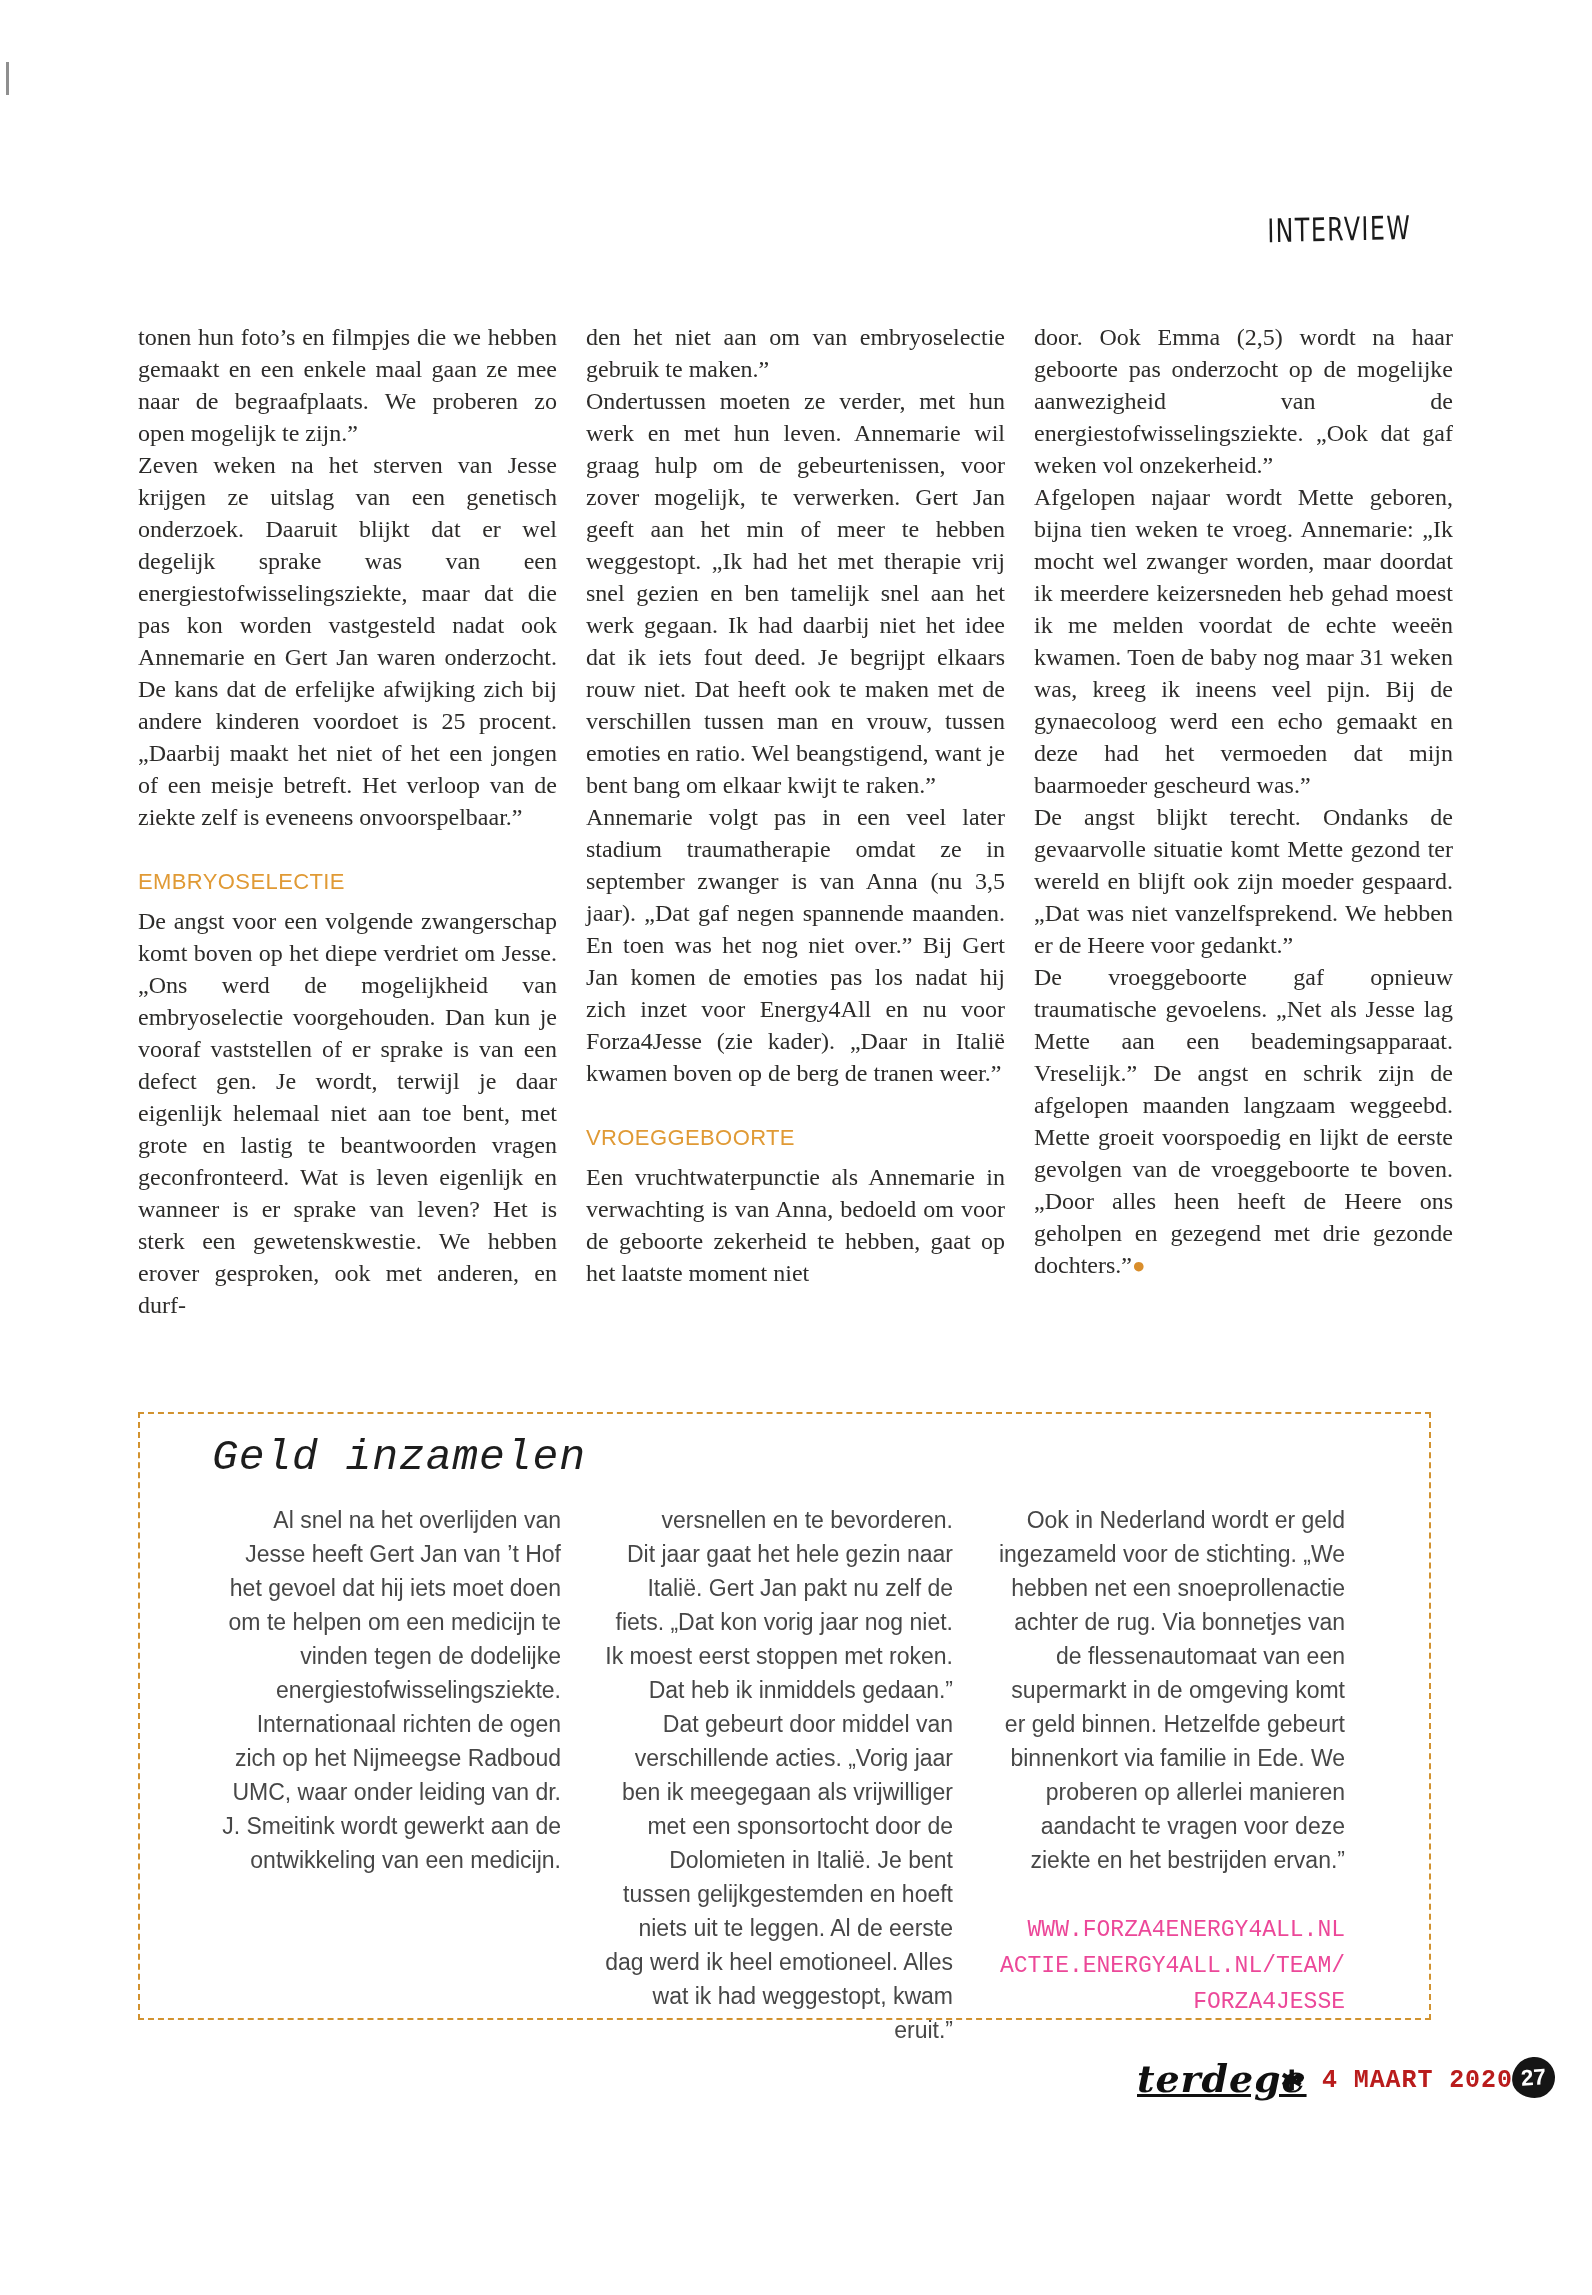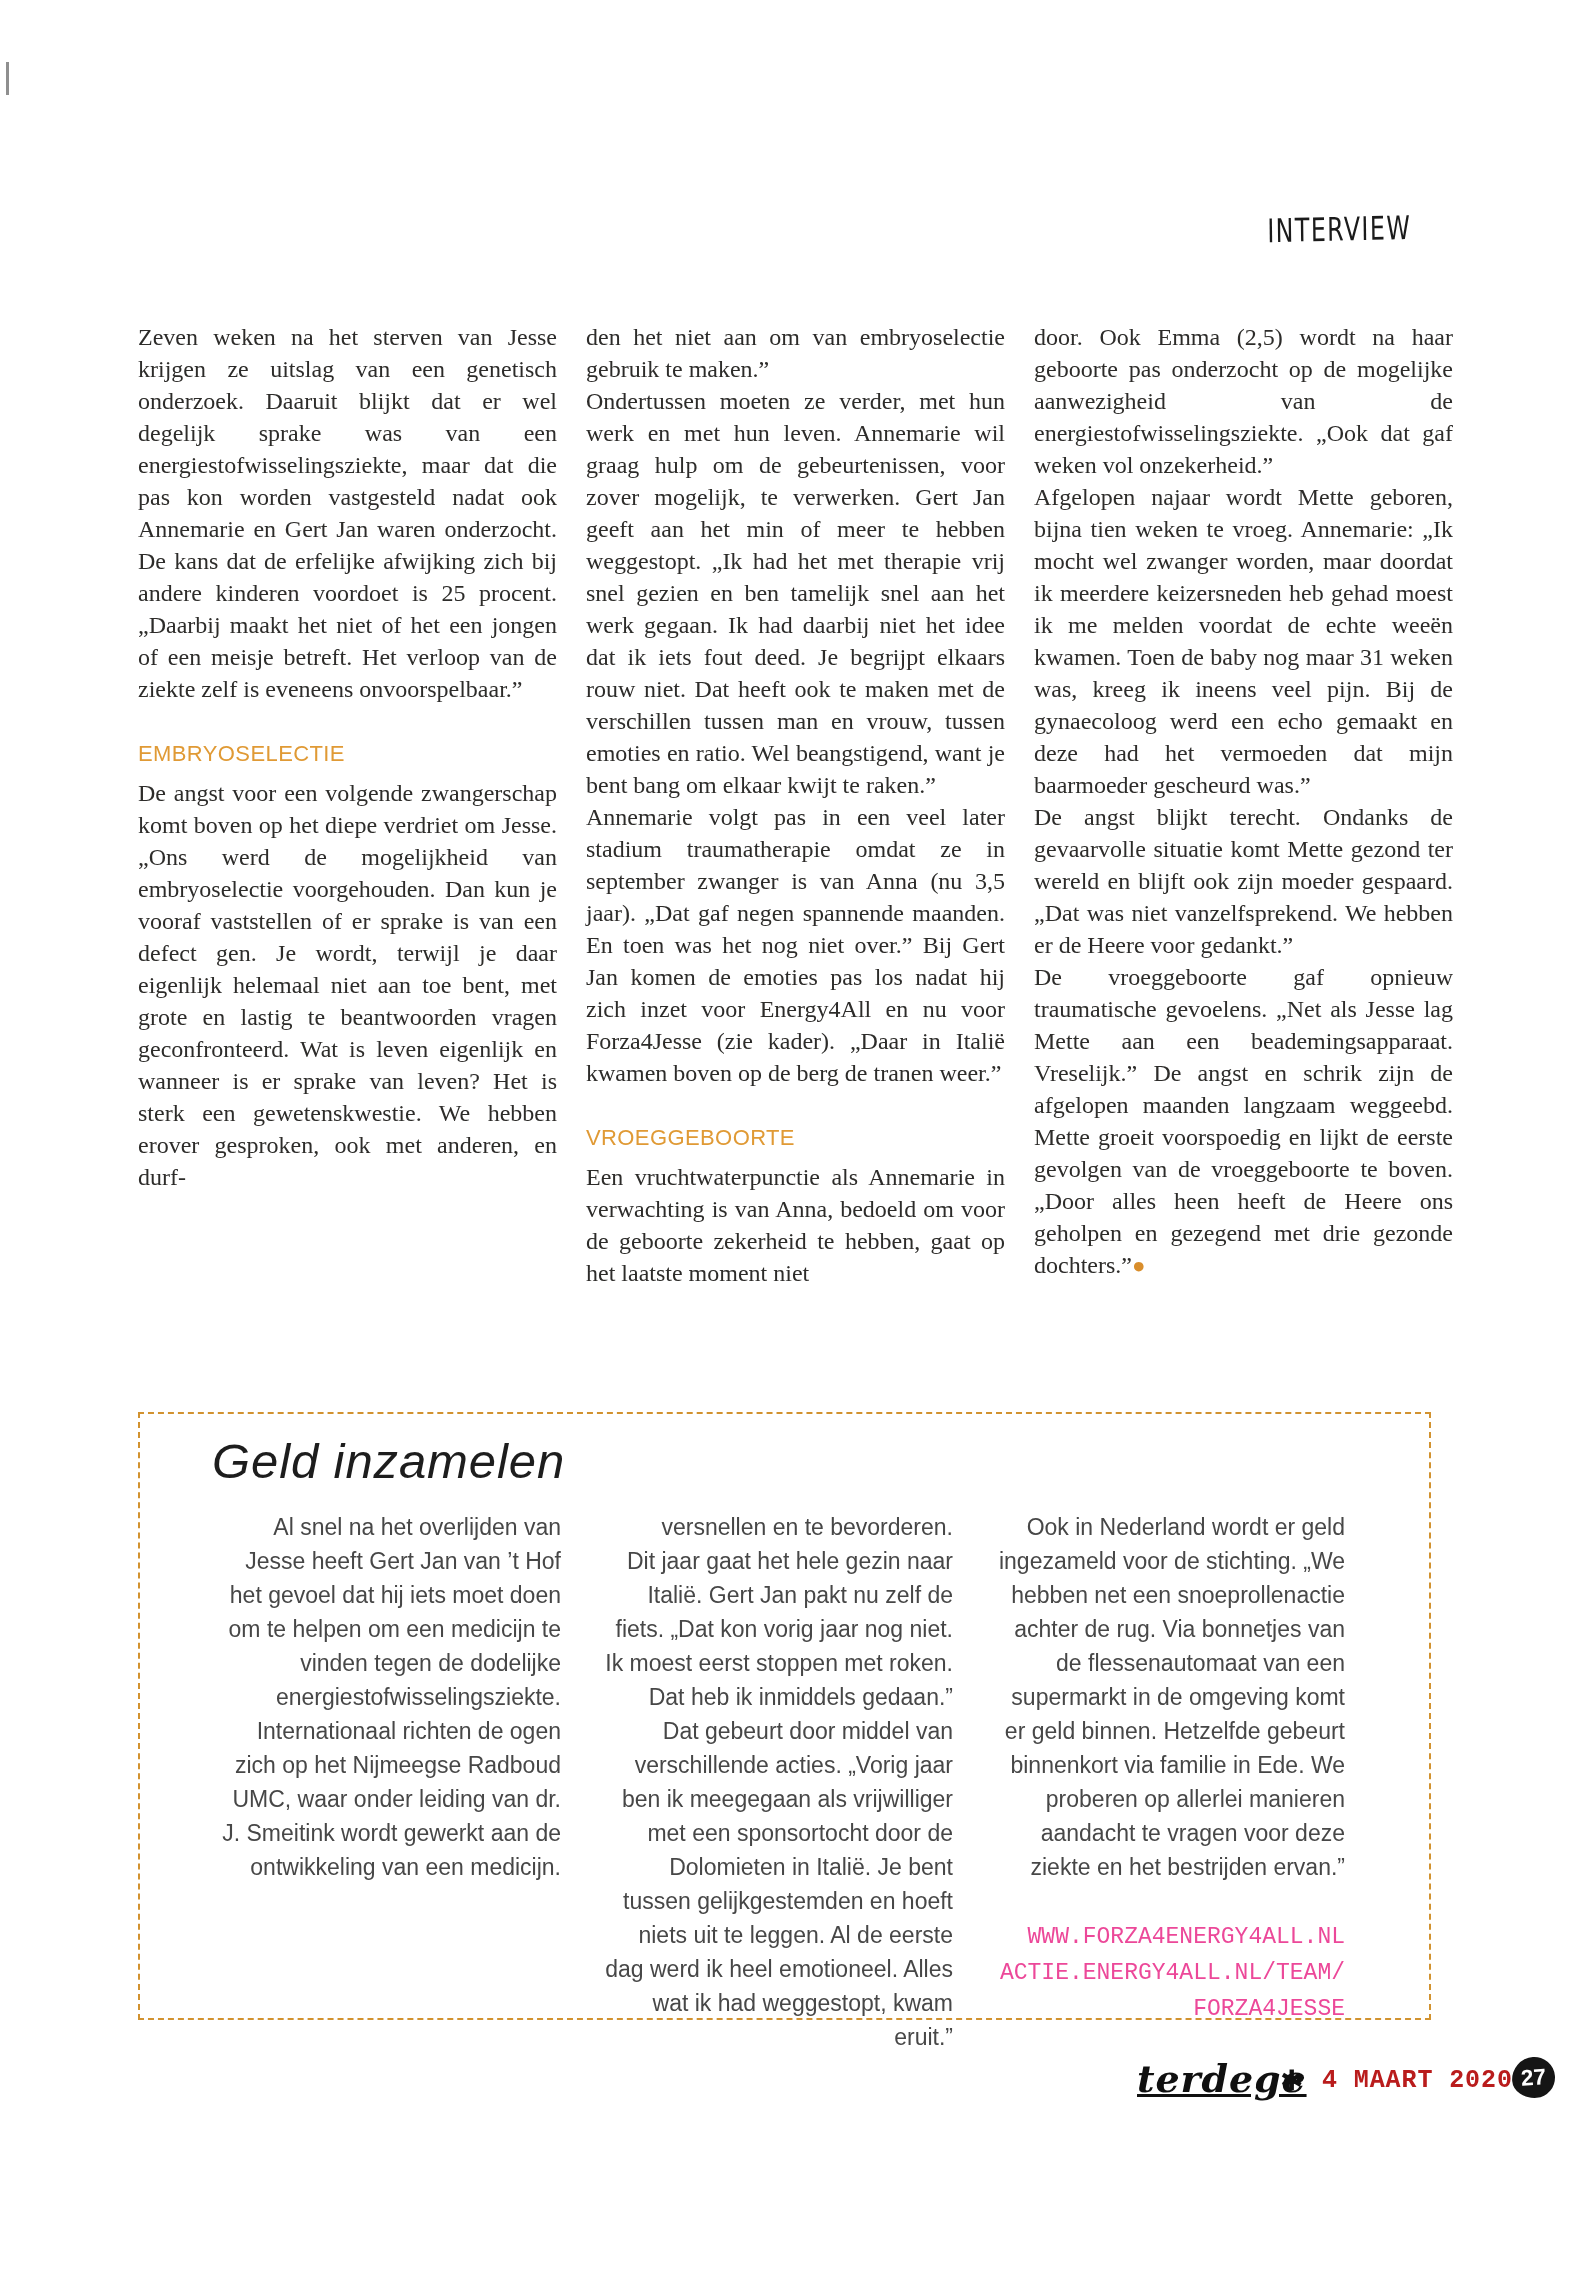--- a/index.html
+++ b/index.html
@@ -37,22 +37,22 @@
   }
   .end-bullet { color:#d98e2c; font-size:22.4px; line-height:1; }
 
   .box {
     position:absolute; left:138px; top:1412px; width:1293px; height:608px;
     border:2.6px dashed #d2922f; box-sizing:border-box;
     padding:19px 50px 0 72px; background:#ffffff;
   }
   .box-title {
     margin:0 0 21px 0;
-    font-family:Liberation Sans, sans-serif; font-style:italic;
-    font-size:49px; font-weight:500; color:#1d1d1d; letter-spacing:0.9px;
+    font-family:Liberation Mono, monospace; font-style:italic;
+    font-size:43px; font-weight:500; color:#1d1d1d; letter-spacing:0.9px;
   }
   .box-cols { display:flex; gap:43px; }
   .box-col {
     width:349px;
     font-family:"Liberation Sans", sans-serif;
     font-size:23px; line-height:34px; color:#474747; text-align:right;
   }
   .box-col p { margin:0; }
   .box-links {
     margin-top:35px;
@@ -90,20 +90,21 @@
 
 <div class="page">
 
   <div class="crop-mark"></div>
 
   <div class="interview">INTERVIEW</div>
 
   <div class="columns">
 
     <div class="col">
+      <p>tonen hun foto’s en filmpjes die we hebben gemaakt en een enkele maal gaan ze mee naar de begraafplaats. We proberen zo open mogelijk te zijn.”</p>
       <p>Zeven weken na het sterven van Jesse krijgen ze uitslag van een genetisch onderzoek. Daaruit blijkt dat er wel degelijk sprake was van een energiestofwisselingsziekte, maar dat die pas kon worden vastgesteld nadat ook Annemarie en Gert Jan waren onderzocht. De kans dat de erfelijke afwijking zich bij andere kinderen voordoet is 25 procent. „Daarbij maakt het niet of het een jongen of een meisje betreft. Het verloop van de ziekte zelf is eveneens onvoorspelbaar.”</p>
       <h3 class="sec-heading">EMBRYOSELECTIE</h3>
       <p>De angst voor een volgende zwangerschap komt boven op het diepe verdriet om Jesse. „Ons werd de mogelijkheid van embryoselectie voorgehouden. Dan kun je vooraf vaststellen of er sprake is van een defect gen. Je wordt, terwijl je daar eigenlijk helemaal niet aan toe bent, met grote en lastig te beantwoorden vragen geconfronteerd. Wat is leven eigenlijk en wanneer is er sprake van leven? Het is sterk een gewetenskwestie. We hebben erover gesproken, ook met anderen, en durf-</p>
     </div>
 
     <div class="col">
       <p>den het niet aan om van embryoselectie gebruik te maken.”</p>
       <p>Ondertussen moeten ze verder, met hun werk en met hun leven. Annemarie wil graag hulp om de gebeurtenissen, voor zover mogelijk, te verwerken. Gert Jan geeft aan het min of meer te hebben weggestopt. „Ik had het met therapie vrij snel gezien en ben tamelijk snel aan het werk gegaan. Ik had daarbij niet het idee dat ik iets fout deed. Je begrijpt elkaars rouw niet. Dat heeft ook te maken met de verschillen tussen man en vrouw, tussen emoties en ratio. Wel beangstigend, want je bent bang om elkaar kwijt te raken.”</p>
       <p>Annemarie volgt pas in een veel later stadium traumatherapie omdat ze in september zwanger is van Anna (nu 3,5 jaar). „Dat gaf negen spannende maanden. En toen was het nog niet over.” Bij Gert Jan komen de emoties pas los nadat hij zich inzet voor Energy4All en nu voor Forza4Jesse (zie kader). „Daar in Italië kwamen boven op de berg de tranen weer.”</p>
       <h3 class="sec-heading">VROEGGEBOORTE</h3>

